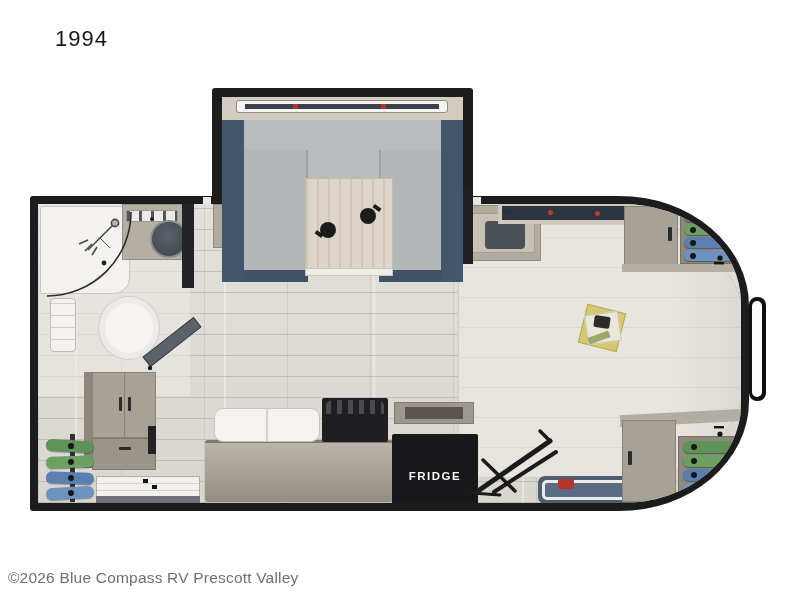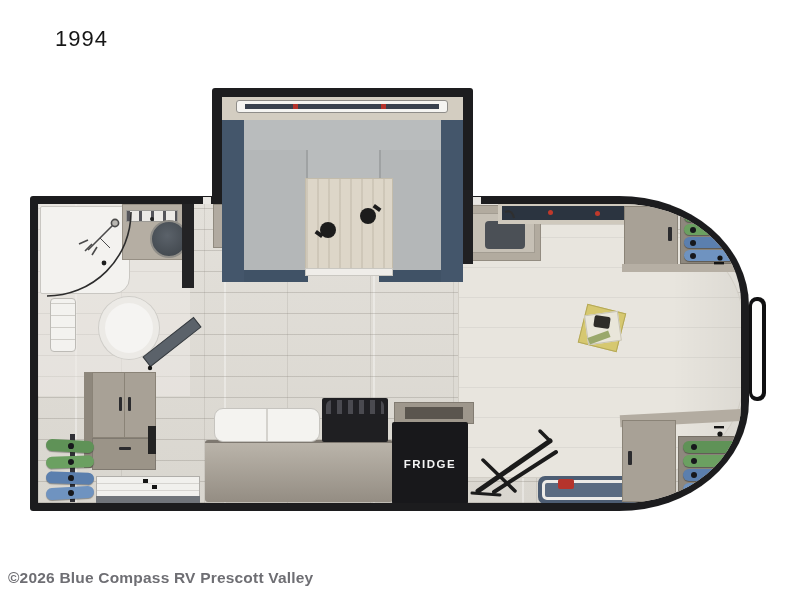--- a/index.html
+++ b/index.html
@@ -49,21 +49,21 @@
   }
   .stove-grate{
     background:repeating-linear-gradient(90deg,#4a4a50 0 5px,#202024 5px 11px);
   }
   .fridge{background:#18181b;border-radius:2px;color:#f5f5f5;}
   .fridge-label{
     width:100%;text-align:center;margin-top:36px;
     font-size:11.5px;font-weight:bold;letter-spacing:1.5px;
   }
   .watermark{
-    font-size:15.5px;font-weight:700;color:#6e6e73;letter-spacing:.2px;
+    font-size:15.5px;font-weight:400;color:#6e6e73;letter-spacing:.2px;
   }
   svg{display:block;}
 </style>
 </head>
 <body>
 
 <div class="a model" style="left:55px;top:26px;">1994</div>
 
 <div class="a shell" style="left:30px;top:196px;width:719px;height:315px;"></div>
 
@@ -115,21 +115,21 @@
   </div>
 
   <div class="a counter" style="left:167px;top:236px;width:188px;height:62px;"></div>
   <div class="a" style="left:176px;top:204px;width:106px;height:34px;background:#f4f3f0;border:1px solid #c6c4bf;border-radius:9px;background-image:linear-gradient(90deg,transparent 49%,#d4d2cd 49% 51%,transparent 51%);"></div>
   <div class="a" style="left:284px;top:194px;width:66px;height:44px;background:#1f1f22;border-radius:2px;">
     <div class="a stove-grate" style="left:4px;top:2px;width:58px;height:14px;border-radius:6px 6px 0 0;"></div>
   </div>
   <div class="a" style="left:356px;top:198px;width:80px;height:22px;background:#9e978c;border:1px solid #827c72;">
     <div class="a" style="left:10px;top:4px;width:58px;height:12px;background:#5a554e;"></div>
   </div>
-  <div class="a fridge" style="left:354px;top:218px;width:76px;height:82px;">
+  <div class="a fridge" style="left:354px;top:230px;width:86px;height:82px;">
     <div class="fridge-label">FRIDGE</div>
   </div>
 
   <div class="a" style="left:500px;top:272px;width:100px;height:28px;background:#4d5d73;border-radius:7px;">
     <div class="a" style="left:4px;top:4px;right:4px;bottom:4px;background:#5b6b81;border:3px solid #edebe7;border-radius:5px;"></div>
     <div class="a" style="left:20px;top:3px;width:16px;height:10px;background:#b5342c;border-radius:2px;"></div>
   </div>
 
   <div class="a" style="left:407px;top:1px;width:96px;height:56px;background:#b2ab9f;border:1px solid #938c81;">
     <div class="a" style="left:25px;top:7px;width:64px;height:40px;background:#c6c0b5;border:1px solid #a39d92;"></div>

